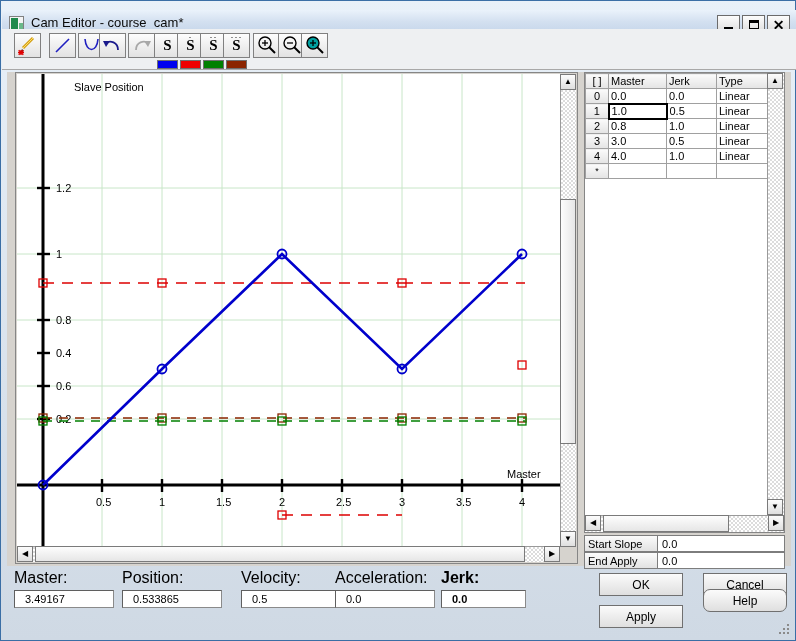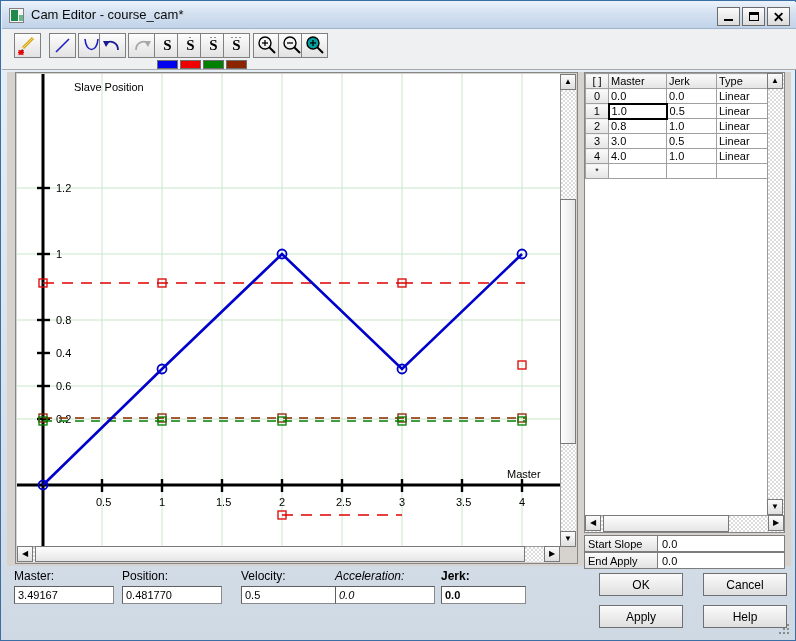--- a/index.html
+++ b/index.html
@@ -16,21 +16,21 @@
   
   .window {
     position: absolute; left: 0; top: 0;
     width: 796px; height: 641px;
     background: #d6d3ce;
     box-sizing: border-box;
     border: 1px solid #3a6ea5;
     background: linear-gradient(#e8f0f8, #cfd9e4);
   }
   .titlebar {
-    position: absolute; left: 1px; top: 1px;
+    position: absolute; left: 1px; top: 9px;
     width: 794px; height: 27px;
     background: linear-gradient(#eaf2fb 0%, #d3e0f0 45%, #c2d3e8 100%);
     border-bottom: 1px solid #9db4cc;
     box-sizing: border-box;
   }
   .title-icon {
     position: absolute; left: 7px; top: 6px;
     width: 15px; height: 15px;
     background: #f4f4f4;
     border: 1px solid #808080;
@@ -267,29 +267,29 @@
     display: flex; align-items: center; justify-content: center;
     cursor: default;
   }
 
   
   .statusbar {
     position: absolute; left: 6px; top: 568px;
     width: 570px; height: 46px;
   }
   .statgrp { position: absolute; top: 0; }
-  .statlbl { font-size: 12px; color: #000; margin-bottom: 3px; }
+  .statlbl { font-size: 16px; color: #000; margin-bottom: 3px; }
   .statfld {
     background: #ffffff;
     border: 1px solid #8a8a8a;
     border-top-color: #5f5f5f; border-left-color: #5f5f5f;
     box-sizing: border-box;
     height: 18px;
     display: flex; align-items: center;
-    padding-left: 3px;
+    padding-left: 10px;
     font-size: 11px; color: #000;
   }
   .resize-grip {
     position: absolute; right: 4px; bottom: 4px;
     width: 14px; height: 14px;
   }
   .resize-grip i {
     position: absolute; background: #8a8a8a; width: 2px; height: 2px;
   }
 </style>
@@ -621,41 +621,41 @@
     </div>
   </div>
 
   <div class="statusbar">
     <div class="statgrp" style="left:7px; width:100px;">
       <div class="statlbl">Master:</div>
       <div class="statfld">3.49167</div>
     </div>
     <div class="statgrp" style="left:115px; width:100px;">
       <div class="statlbl">Position:</div>
-      <div class="statfld">0.481770</div>
+      <div class="statfld">0.533865</div>
     </div>
     <div class="statgrp" style="left:234px; width:100px;">
       <div class="statlbl">Velocity:</div>
       <div class="statfld">0.5</div>
     </div>
-    <div class="statgrp" style="left:328px; width:100px;font-style:italic;">
+    <div class="statgrp" style="left:328px; width:100px;">
       <div class="statlbl">Acceleration:</div>
       <div class="statfld">0.0</div>
     </div>
     <div class="statgrp" style="left:434px; width:85px;font-weight:bold;">
       <div class="statlbl">Jerk:</div>
       <div class="statfld">0.0</div>
     </div>
   </div>
 
   <div class="dlgbtns">
     <div class="dlgbtn" style="left:0;   top:0;">OK</div>
     <div class="dlgbtn" style="left:104px; top:0;">Cancel</div>
     <div class="dlgbtn" style="left:0;   top:32px;">Apply</div>
-    <div class="dlgbtn" style="left:104px; top:32px;">Help</div>
+    <div class="dlgbtn" style="left:104px; top:16px;border-radius:7px;">Help</div>
   </div>
 
   <div class="resize-grip">
     <i style="left:10px; top:2px;"></i>
     <i style="left:6px;  top:6px;"></i>
       <i style="left:10px; top:6px;"></i>
     <i style="left:2px;  top:10px;"></i>
       <i style="left:6px; top:10px;"></i>
       <i style="left:10px; top:10px;"></i>
   </div>

